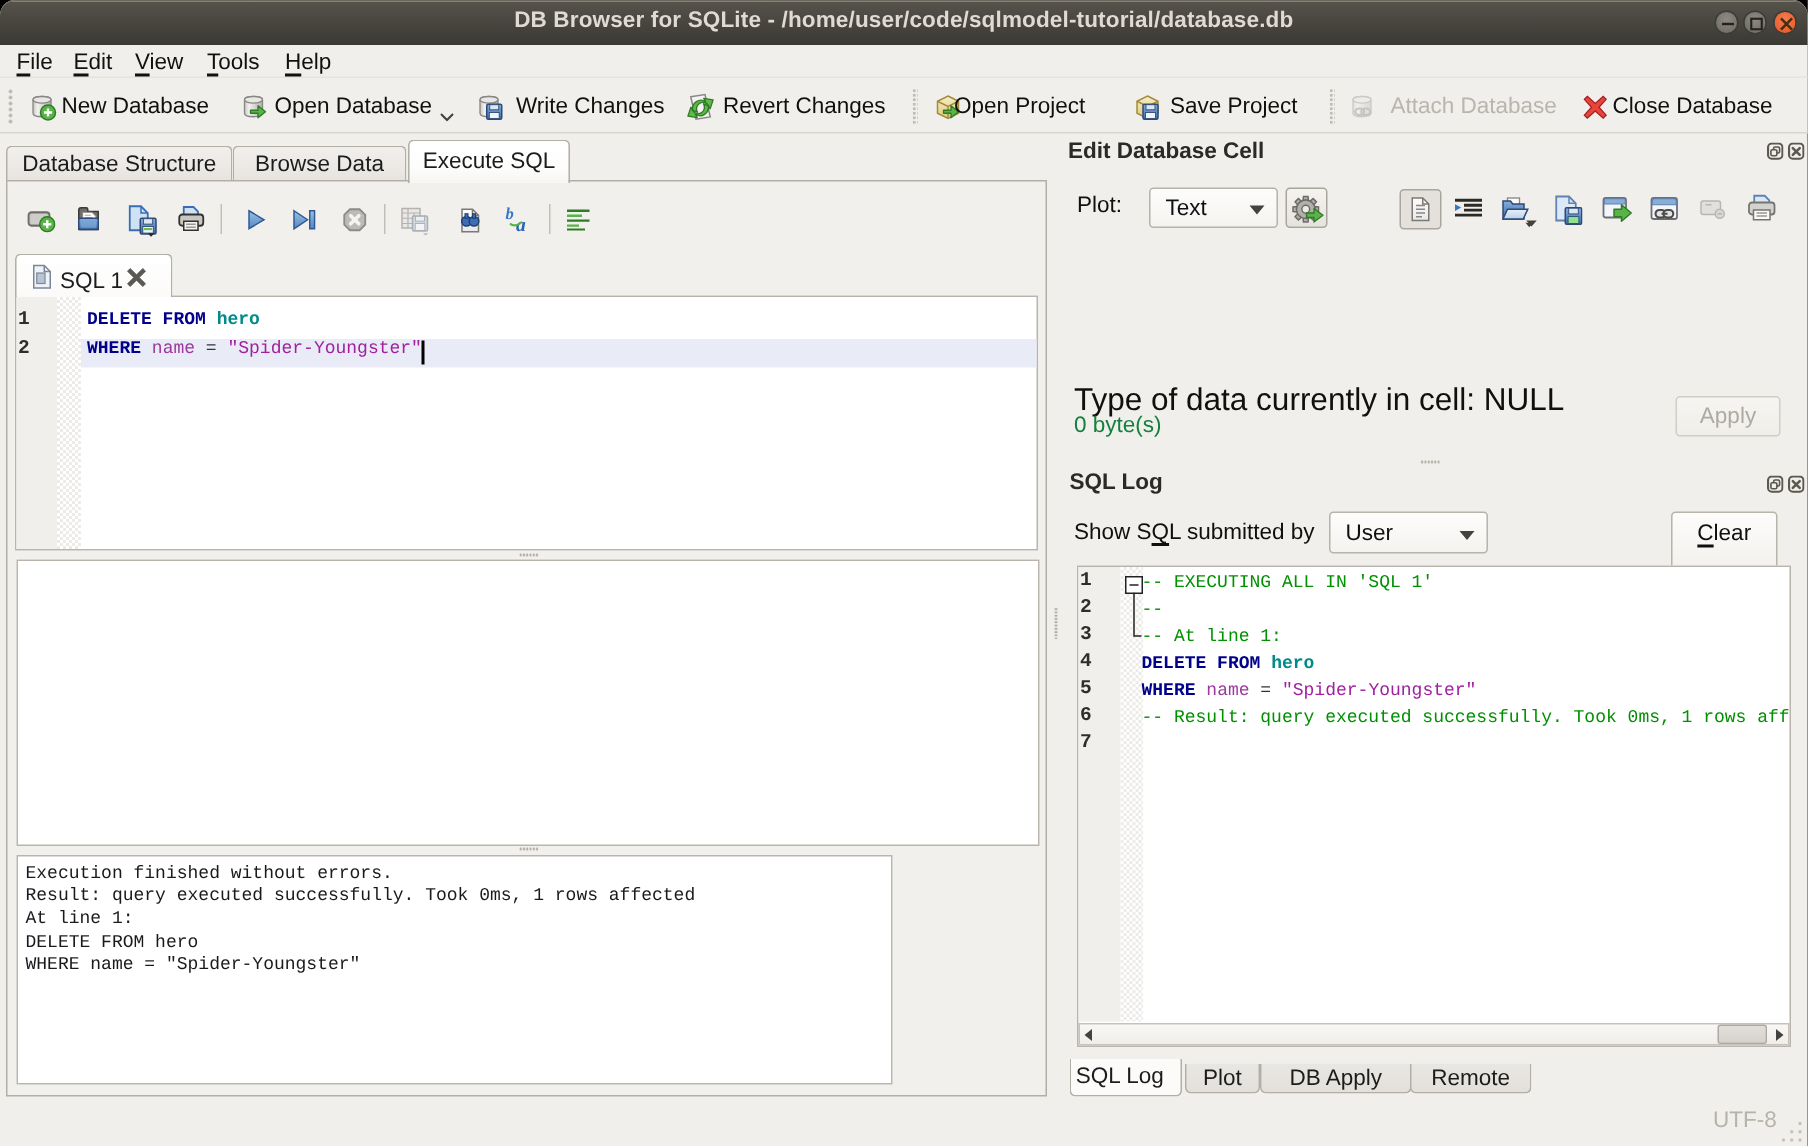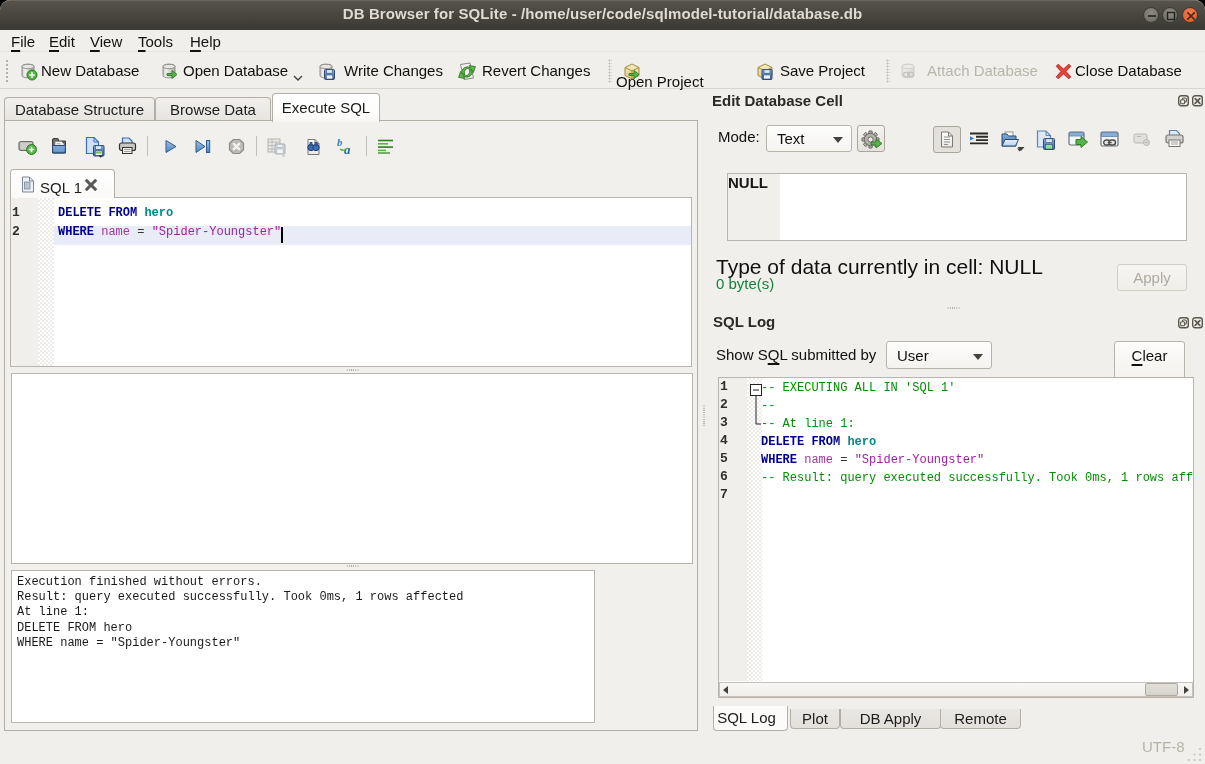--- a/index.html
+++ b/index.html
@@ -181,21 +181,21 @@
     <ellipse cx="10.5" cy="11.5" rx="3" ry="2.2" fill="none" stroke="#777" stroke-width="1.4"></ellipse>
   </svg>
   <svg class="icon" style="left:1055px;top:63px;" width="17" height="17" viewBox="0 0 17 17">
     <path d="M3.2 1.2 L8.5 6 L13.8 1.2 L15.8 3.2 L11 8.5 L15.8 13.8 L13.8 15.8 L8.5 11 L3.2 15.8 L1.2 13.8 L6 8.5 L1.2 3.2 Z" fill="#e8443c" stroke="#9e1f1f" stroke-width="0.8"></path>
   </svg>
 </div>
   <span class="tbtext" style="left:41px;top:62px;">New Database</span>
   <span class="tbtext" style="left:183px;top:62px;">Open Database</span>
   <span class="tbtext" style="left:344px;top:62px;">Write Changes</span>
   <span class="tbtext" style="left:482px;top:62px;">Revert Changes</span>
-  <span class="tbtext" style="left:616px;top:62px;margin-top:11px;">Open Project</span>
+  <span class="tbtext" style="left:636px;top:62px;">Open Project</span>
   <span class="tbtext" style="left:780px;top:62px;">Save Project</span>
   <span class="tbtext dis" style="left:927px;top:62px;">Attach Database</span>
   <span class="tbtext" style="left:1075px;top:62px;">Close Database</span>
   <div class="vsep" style="left:608px;top:59px;height:24px;"></div>
   <div class="vsep" style="left:886px;top:59px;height:24px;"></div>
 
   <div class="tab" style="left:4px;top:97px;width:151px;height:24px;line-height:24px;">Database Structure</div>
   <div class="tab" style="left:155px;top:97px;width:116px;height:24px;line-height:24px;">Browse Data</div>
   <div class="tab" id="tab-active" style="left:272px;top:93px;width:108px;height:29px;line-height:28px;">Execute SQL</div>
   <div id="pane"></div>
@@ -316,21 +316,21 @@
   <svg class="icon" style="left:1178px;top:95px;" width="11" height="12" viewBox="0 0 11 12">
     <rect x="0.7" y="0.7" width="9.6" height="10.1" rx="2.5" fill="none" stroke="#5b584f" stroke-width="1.4"></rect>
     <rect x="4.4" y="3" width="4" height="4" rx="1" fill="none" stroke="#5b584f" stroke-width="1.1"></rect>
     <rect x="2.6" y="4.8" width="4" height="4" rx="1" fill="#f1efeb" stroke="#5b584f" stroke-width="1.1"></rect>
   </svg>
   <svg class="icon" style="left:1192px;top:95px;" width="11" height="12" viewBox="0 0 11 12">
     <rect x="0.7" y="0.7" width="9.6" height="10.1" rx="2.5" fill="none" stroke="#5b584f" stroke-width="1.4"></rect>
     <path d="M3.2 3.7 L7.8 8.3 M7.8 3.7 L3.2 8.3" stroke="#5b584f" stroke-width="1.7" stroke-linecap="round"></path>
   </svg>
 
-  <span style="position:absolute;left:718px;top:128px;font-size:15px;color:#101010;">Mode:</span>
+  <span style="position:absolute;left:718px;top:128px;font-size:15px;color:#101010;">Plot:</span>
   <div class="combo" style="left:766px;top:125px;width:86px;height:27px;">
     <span style="position:absolute;left:10px;top:4px;">Text</span>
     <span class="arr" style="left:66px;top:11px;"></span>
   </div>
   <div class="btn" id="importbtn" style="left:857px;top:125px;width:28px;height:27px;background:linear-gradient(#f5f3f0,#e6e3de);border-color:#a9a59d;"></div>
 
   <div id="cellicons">
   <svg class="icon" style="left:860px;top:129px;" width="24" height="23" viewBox="0 0 24 23">
     <g transform="translate(10.5,10.5)">
       <g fill="#b2b0ab" stroke="#6e6c68" stroke-width="1">
@@ -396,24 +396,20 @@
     <path d="M5.5 6 L5.5 1.5 L12.5 1.5 L15.5 4.5 L15.5 6" fill="#dce8f5" stroke="#5f83b0" stroke-width="1.2"></path>
     <rect x="2" y="6" width="17" height="8" rx="2" fill="#d4d2ce" stroke="#767470" stroke-width="1.2"></rect>
     <rect x="5" y="11" width="11" height="6.5" fill="#fafafa" stroke="#767470" stroke-width="1"></rect>
     <path d="M7 13 L14 13 M7 15 L14 15" stroke="#9a9894" stroke-width="0.9"></path>
   </svg>
   <svg class="icon" style="left:1016px;top:146px;" width="10" height="6">
         <path d="M1.5 1 L8.5 1 L5 5 Z" fill="#44423d"></path>
       </svg>
 </div>
 
-  <div class="frame" style="left:727px;top:173px;width:460px;height:68px;">
-    <div style="position:absolute;left:0;top:0;width:52px;height:66px;background:#f1efeb;"></div>
-    <div style="position:absolute;left:0px;top:0px;font-size:15px;font-weight:bold;color:#161616;">NULL</div>
-  </div>
 
   <span style="position:absolute;left:716px;top:255px;font-size:21px;color:#101010;">Type of data currently in cell: NULL</span>
   <span style="position:absolute;left:716px;top:275px;font-size:15px;color:#15803d;">0 byte(s)</span>
   <div class="btn" style="left:1117px;top:264px;width:70px;height:27px;line-height:26px;color:#aeaaa2;border-color:#d2cec7;background:linear-gradient(#f7f5f2,#f0eee9);">Apply</div>
 
   <div style="position:absolute;left:947px;top:307px;height:2px;width:13px;background-image:radial-gradient(circle,#b0aca4 0.7px,transparent 0.9px);background-size:2.2px 2px;"></div>
   <div style="position:absolute;left:703px;top:405px;height:21px;width:2px;background-image:radial-gradient(circle,#b0aca4 0.7px,transparent 0.9px);background-size:2px 2.2px;"></div>
 
   <div class="docktitle" style="left:713px;top:313px;">SQL Log</div>
   <svg class="icon" style="left:1178px;top:317px;" width="11" height="12" viewBox="0 0 11 12">

